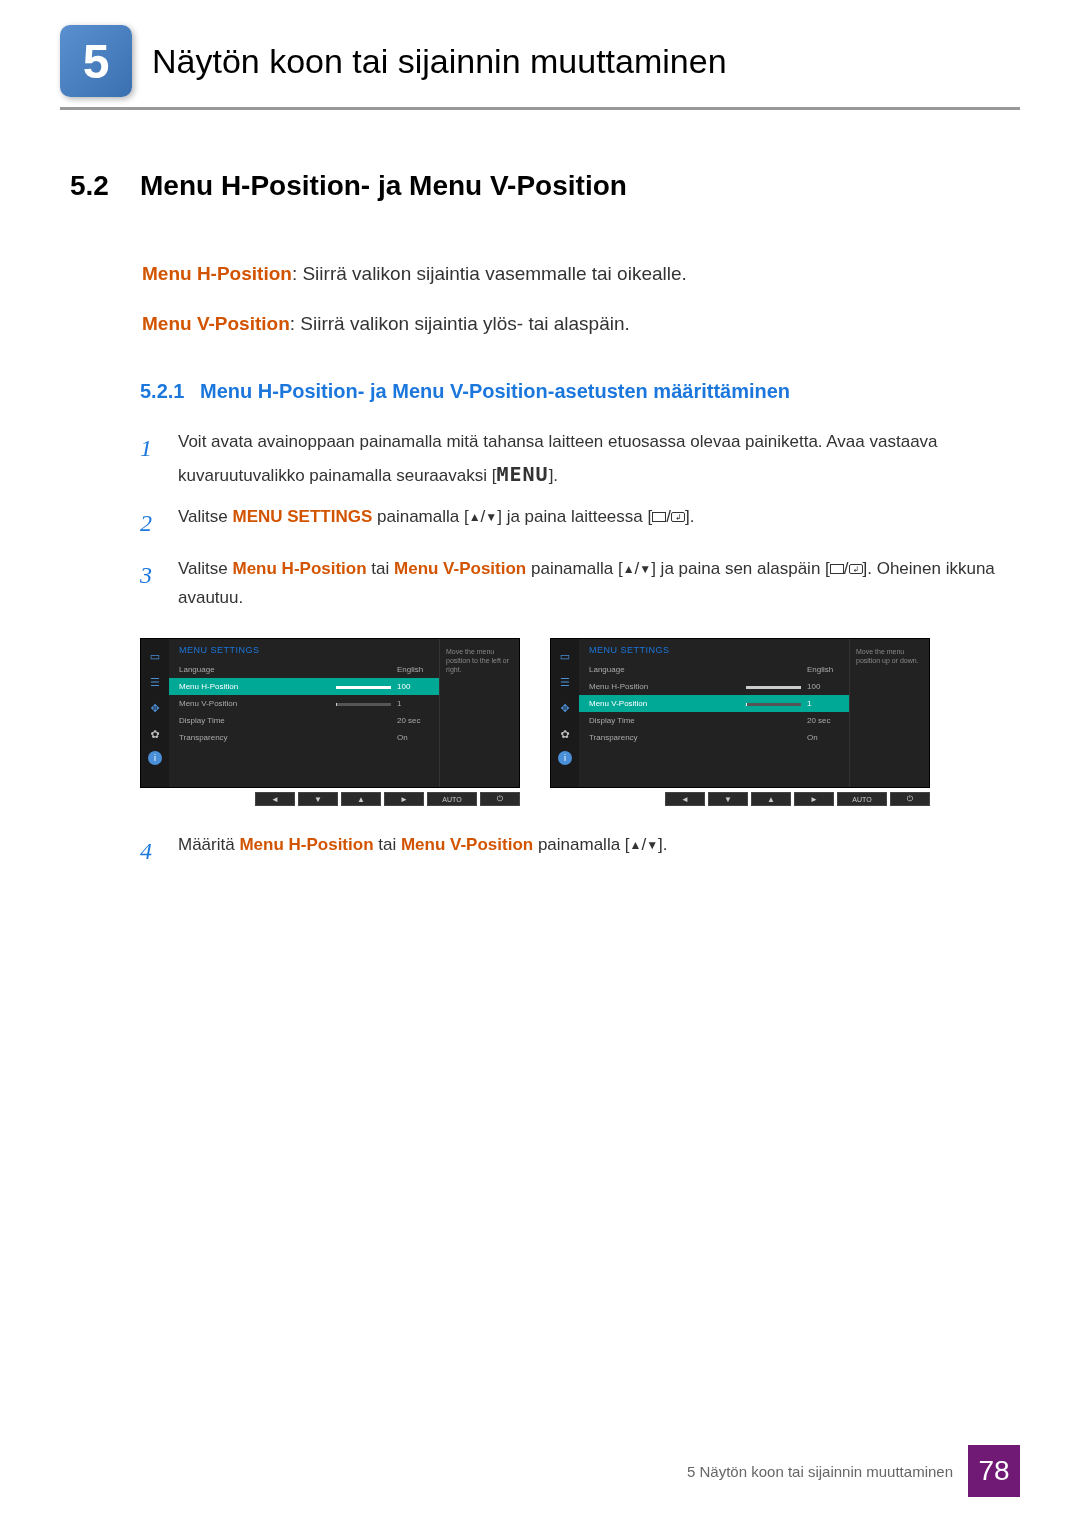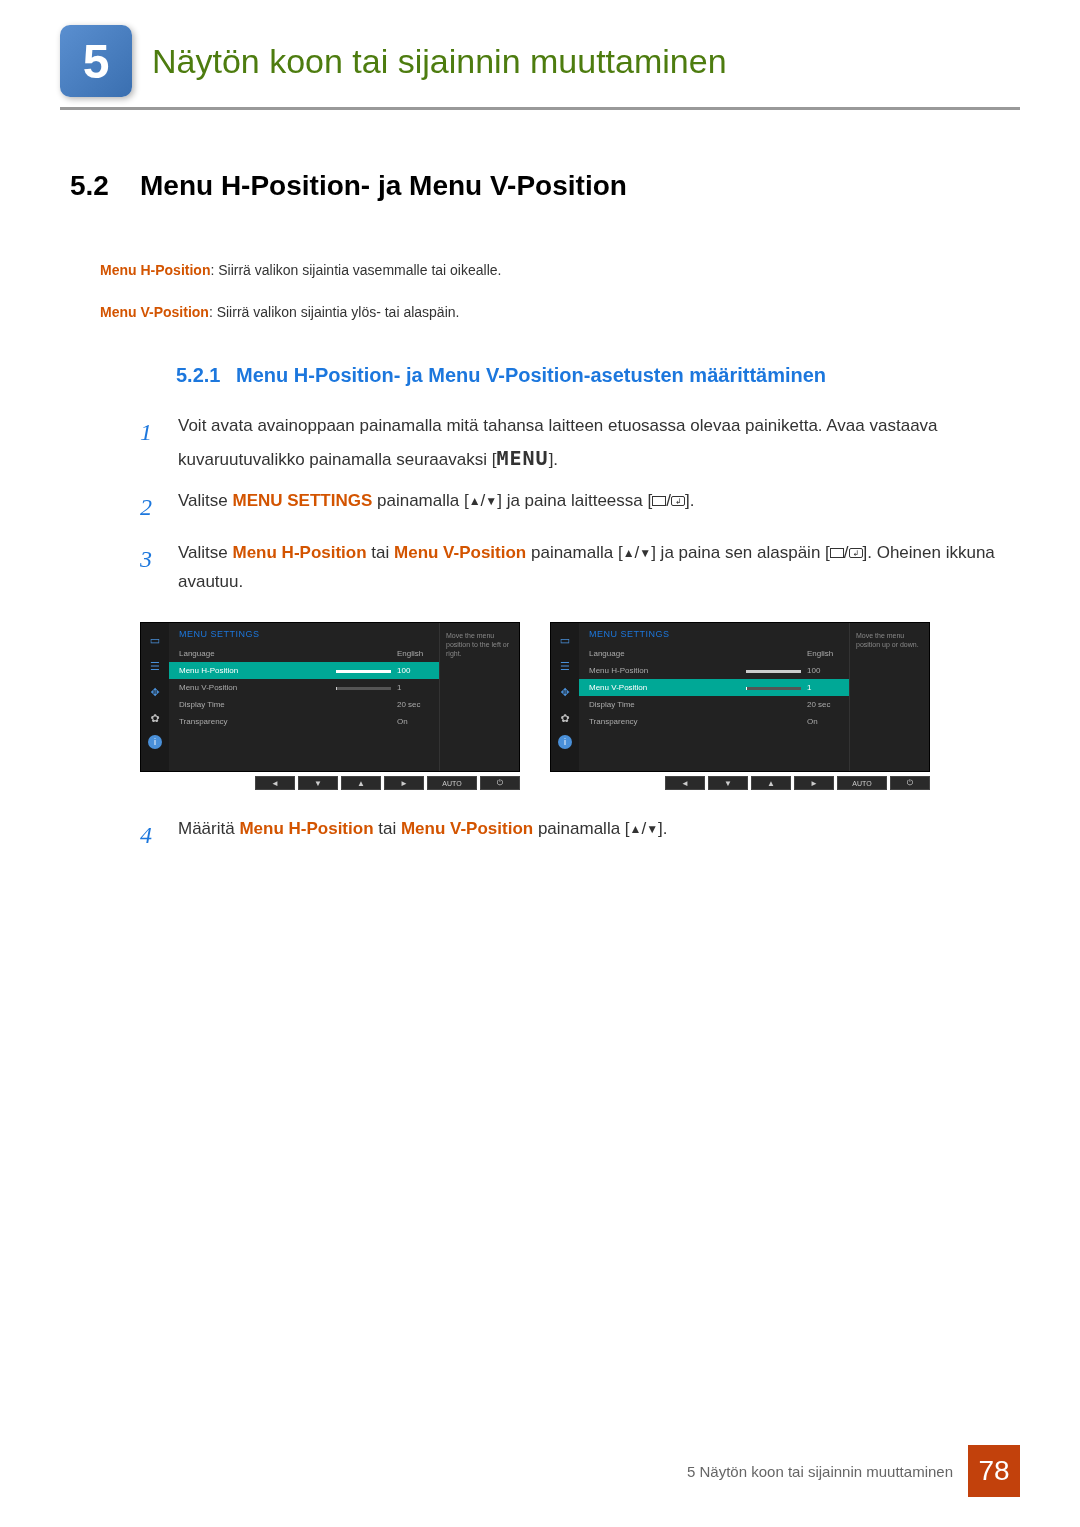--- a/index.html
+++ b/index.html
@@ -31,43 +31,43 @@
     font-weight: bold;
     display: flex;
     align-items: center;
     justify-content: center;
     margin-right: 20px;
     box-shadow: 2px 2px 6px rgba(0,0,0,0.3);
     position: relative;
   }
   .chapter-title {
     font-size: 34px;
-    color: #4d7c0f;
+    color: #000000;
     font-weight: normal;
   }
   .section-heading {
     font-size: 28px;
     color: #000000;
     margin-bottom: 57px;
     padding-left: 10px;
   }
   .section-heading .num { display: inline-block; width: 70px; }
   .body-text {
-    font-size: 14px;
+    font-size: 19px;
     line-height: 1.6;
-    margin-left: 40px;
+    margin-left: 82px;
     margin-bottom: 20px;
   }
   .term { color: #d35400; font-weight: bold; }
   .sub-heading {
     font-size: 20px;
     color: #1c77dd;
     margin: 40px 0 25px 80px;
   }
-  .sub-heading .num { display: inline-block; width: 60px; margin-left: 36px; }
+  .sub-heading .num { display: inline-block; width: 60px; }
   .steps {
     margin-left: 80px;
   }
   .step {
     display: flex;
     font-size: 17px;
     line-height: 1.7;
     margin-bottom: 12px;
   }
   .step-num {
@@ -217,21 +217,21 @@
   .footer {
     position: absolute;
     bottom: 30px;
     right: 60px;
     display: flex;
     align-items: center;
     font-size: 15px;
     color: #666;
   }
   .page-num {
-    background: #c2410c;
+    background: #701a75;
     color: #fff;
     width: 52px;
     height: 52px;
     display: flex;
     align-items: center;
     justify-content: center;
     font-size: 28px;
     margin-left: 15px;
   }
 </style>

